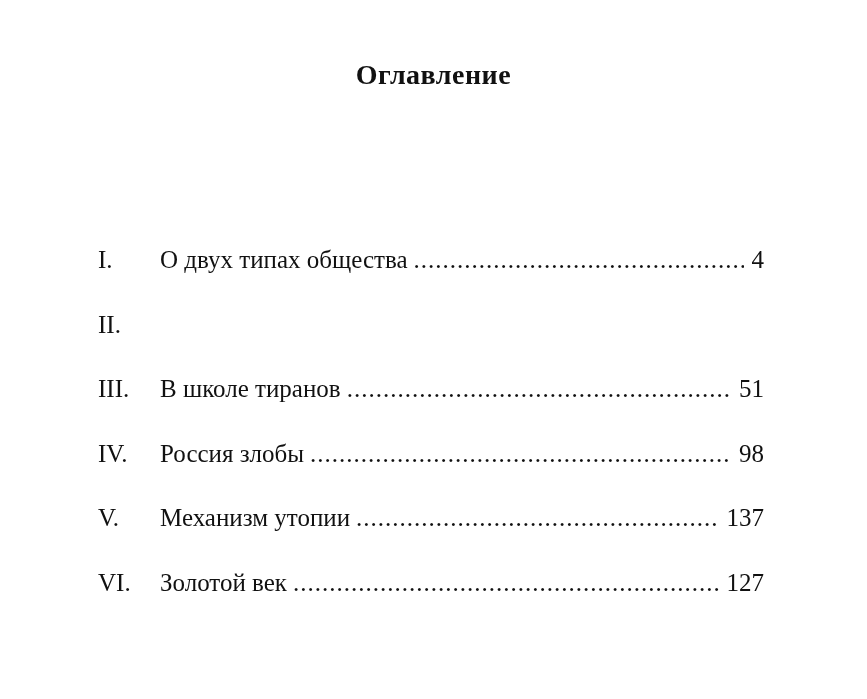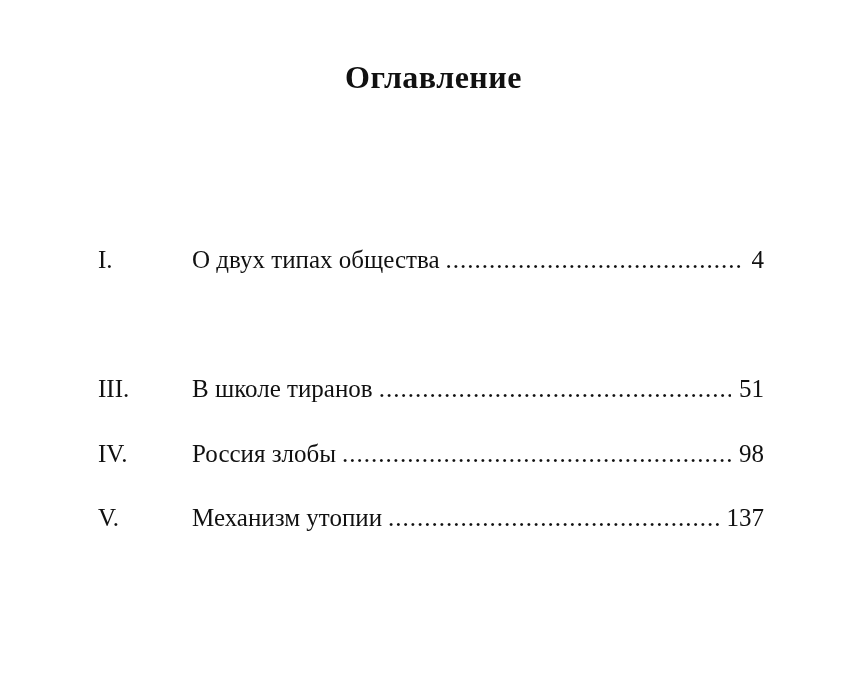--- a/index.html
+++ b/index.html
@@ -15,21 +15,21 @@
       color: #111111;
       font-family: "Liberation Serif", "DejaVu Serif", serif;
     }
     .page-title {
       position: absolute;
       top: 28px;
       left: 0;
       width: 867px;
       text-align: center;
       font-weight: bold;
-      font-size: 32px;
+      font-size: 28px;
       letter-spacing: 0.5px;
       line-height: 56px;
     }
     .toc-list {
       position: absolute;
       top: 240px;
       left: 98px;
       width: 666px;
     }
     .toc-row {
@@ -47,21 +47,20 @@
     .toc-body {
       flex: 1 1 auto;
       display: flex;
       align-items: baseline;
       overflow: hidden;
       white-space: nowrap;
     }
     .toc-title {
       flex: 0 0 auto;
       padding-right: 6px;
-      margin-left: 32px;
     }
     .toc-leader {
       flex: 1 1 auto;
       overflow: hidden;
       white-space: nowrap;
       letter-spacing: 1px;
     }
     .toc-leader::before {
       content: "........................................................................................................................................................................";
     }
@@ -81,20 +80,21 @@
   <div class="toc-row">
     <span class="toc-num">I.</span>
     <span class="toc-body">
       <span class="toc-title">О двух типах общества</span>
       <span class="toc-leader"></span>
       <span class="toc-page">4</span>
     </span>
   </div>
 
   <div class="toc-row">
+    <span class="toc-num">II.</span>
   </div>
 
   <div class="toc-row">
     <span class="toc-num">III.</span>
     <span class="toc-body">
       <span class="toc-title">В школе тиранов</span>
       <span class="toc-leader"></span>
       <span class="toc-page">51</span>
     </span>
   </div>
@@ -110,14 +110,22 @@
 
   <div class="toc-row">
     <span class="toc-num">V.</span>
     <span class="toc-body">
       <span class="toc-title">Механизм утопии</span>
       <span class="toc-leader"></span>
       <span class="toc-page">137</span>
     </span>
   </div>
 
+  <div class="toc-row">
+    <span class="toc-num">VI.</span>
+    <span class="toc-body">
+      <span class="toc-title">Золотой век</span>
+      <span class="toc-leader"></span>
+      <span class="toc-page">127</span>
+    </span>
+  </div>
 
 </div>
 
 </body></html>

